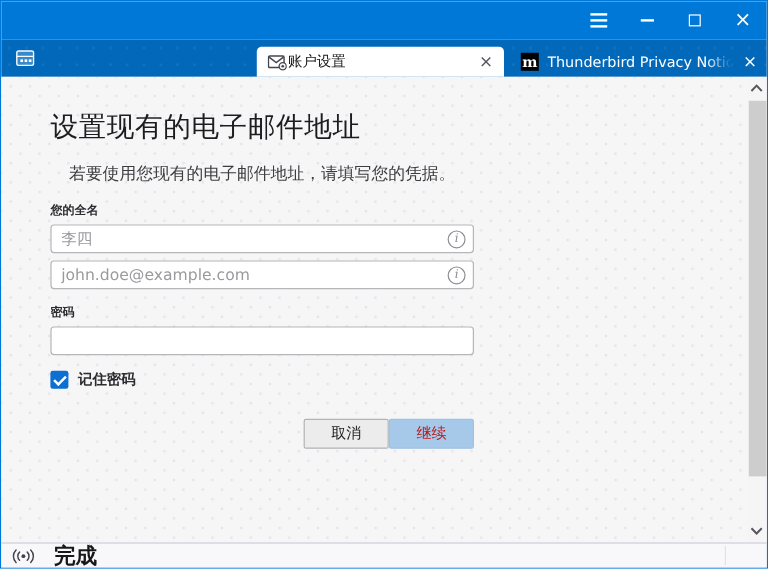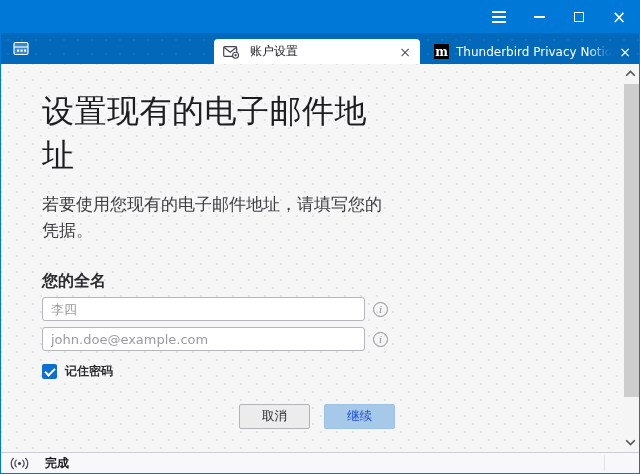--- a/index.html
+++ b/index.html
@@ -17,70 +17,70 @@
   .min-glyph { width:11px; height:2px; background:#fff; }
   .max-glyph { width:10px; height:10px; border:1.5px solid #fff; }
   .close-glyph { font-size:17px; line-height:1; font-weight:400; }
 
   
   .tabstrip { position:absolute; top:32px; left:0; right:0; height:31px; background:#0168ba;
     background-image:radial-gradient(rgba(255,255,255,.07) 1px, transparent 1.3px);
     background-size:14px 14px; }
   .spaces-btn { position:absolute; left:11px; top:7px; width:18px; height:17px; display:flex; align-items:center; justify-content:center; }
   .tab-active { position:absolute; left:213px; top:6px; width:206px; height:25px; background:#fff;
-    border-radius:4px 4px 0 0; display:flex; align-items:center; gap:11px; padding:0 9px; }
+    border-radius:4px 4px 0 0; display:flex; align-items:center; gap:1px; padding:0 9px; }
   .tab-active .tab-label { flex:1; font-size:12px; color:#17171c; white-space:nowrap; overflow:hidden; }
   .tab-active .tab-close { color:#55555e; font-size:14px; line-height:1; }
   .tab-inactive { position:absolute; left:427px; top:6px; right:0; height:25px; display:flex; align-items:center; gap:7px; padding:0 8px 0 6px; }
   .favicon-m { width:15px; height:15px; background:#000; color:#fff; display:flex; align-items:center; justify-content:center;
     font-family:"DejaVu Serif","Liberation Serif",serif; font-size:12px; font-weight:bold; line-height:1; flex:0 0 auto; }
   .tab-inactive .tab-label { font-size:12px; color:#fff; white-space:nowrap; overflow:hidden; max-width:158px;
     -webkit-mask-image:linear-gradient(90deg,#000 86%,transparent); mask-image:linear-gradient(90deg,#000 86%,transparent); }
   .tab-inactive .tab-close { color:#fff; font-size:14px; line-height:1; margin-left:2px; }
 
   
   .content { position:absolute; top:63px; left:0; right:0; bottom:21px; overflow:hidden;
     background:#f6f6f7;
     background-image:radial-gradient(rgba(110,110,135,.13) 1px, transparent 1.35px),
                      radial-gradient(rgba(110,110,135,.13) 1px, transparent 1.35px);
     background-size:16px 16px; background-position:0 0, 8px 8px; }
 
   .form-col { margin:26px 0 0 41px; width:353px; }
-  h1 { font-size:32px; font-weight:300; color:#1d1d20; letter-spacing:.5px; margin:0 0 14px; }
-  .desc { font-size:17px; color:#3c3c40; line-height:1.5; margin-bottom:28px; }
+  h1 { font-size:23px; font-weight:300; color:#1d1d20; letter-spacing:.5px; margin:0 0 14px; }
+  .desc { font-size:14px; color:#3c3c40; line-height:1.5; margin-bottom:12px;text-align:center; }
   .field { margin-bottom:6px; }
-  .field-label { display:block; font-size:16px; font-weight:600; color:#2c2c30; margin:12px 0 5px; }
+  .field-label { display:block; font-size:10px; font-weight:600; color:#2c2c30; margin:12px 0 5px; }
   .input-wrap { position:relative; }
-  .input-wrap input { width:323px; height:24px; border:1px solid #b6b6ba; border-radius:3px; background:#fff;
+  .input-wrap input { width:353px; height:24px; border:1px solid #b6b6ba; border-radius:3px; background:#fff;
     padding:0 28px 0 8px; font-size:13px; color:#222; font-family:inherit; outline:none; }
   .input-wrap input::placeholder { color:#9a9a9e; opacity:1; }
   .info-icon { position:absolute; right:7px; top:4.5px; width:15px; height:15px; border:1px solid #8d8d92; border-radius:50%;
     color:#8d8d92; font-size:10px; display:flex; align-items:center; justify-content:center;
     font-family:"DejaVu Serif","Liberation Serif",serif; font-style:italic; }
   .check-row { margin-top:12px; display:flex; align-items:center; gap:8px; }
   .checkbox { width:15px; height:15px; background:#0d6fd1; border-radius:2px; position:relative; flex:0 0 auto; }
   .checkbox::after { content:""; position:absolute; left:5px; top:2px; width:4px; height:8px;
     border:solid #fff; border-width:0 2px 2px 0; transform:rotate(45deg); }
   .check-label { font-size:12px; font-weight:600; color:#2c2c30; }
-  .btn-row { margin-top:24px; width:353px; display:flex; justify-content:flex-end; gap:14px; }
+  .btn-row { margin-top:24px; width:353px; display:flex; justify-content:flex-end; }
   .btn { height:25px; padding:0 22px; font-size:12.5px; border-radius:2px; font-family:inherit; cursor:default; }
   .btn-cancel { background:#ececed; border:1px solid #b3b3b7; color:#1c1c1f; }
-  .btn-continue { background:#a6c9e9; border:1px solid #9dc2e4; color:#1d4ed8; }
+  .btn-continue { background:#a6c9e9; border:1px solid #9dc2e4; color:#b91c1c; }
 
   
   .scrollbar { position:absolute; top:0; right:0; width:17px; bottom:0; background:#f5f5f6; }
   .sb-arrow { position:absolute; left:0; width:17px; height:15px; display:flex; align-items:center; justify-content:center; }
   .sb-up { top:2px; } .sb-down { bottom:2px; }
   .sb-thumb { position:absolute; top:20px; left:2px; width:15px; height:313px; background:#cdcdcd; }
 
   
   .statusbar { position:absolute; left:0; right:0; bottom:0; height:21px; background:#f8f8fb;
     border-top:1px solid #cdcdd6; display:flex; align-items:center; }
   .status-icon { margin-left:8px; display:flex; align-items:center; }
-  .status-text { margin-left:15px; font-size:12px; font-weight:700; color:#17171c; }
+  .status-text { margin-left:15px; font-size:18px; font-weight:700; color:#17171c; }
   .status-grip-line { position:absolute; right:34px; top:2px; bottom:2px; border-left:1px solid #e2e2e8; }
 </style>
 </head>
 <body>
 
 <div class="window">
 
   <div class="titlebar">
     <div class="win-controls">
       <div class="tb-btn">
@@ -144,20 +144,26 @@
         </div>
       </div>
 
       <div class="field">
         <div class="input-wrap">
           <input type="text" placeholder="john.doe@example.com" style="">
           <span class="info-icon">i</span>
         </div>
       </div>
 
+      <div class="field">
+        <label class="field-label">密码</label>
+        <div class="input-wrap">
+          <input type="password" style="">
+        </div>
+      </div>
 
       <div class="check-row">
         <span class="checkbox"></span>
         <span class="check-label">记住密码</span>
       </div>
 
       <div class="btn-row">
         <button class="btn btn-cancel">取消</button>
         <button class="btn btn-continue">继续</button>
       </div>

